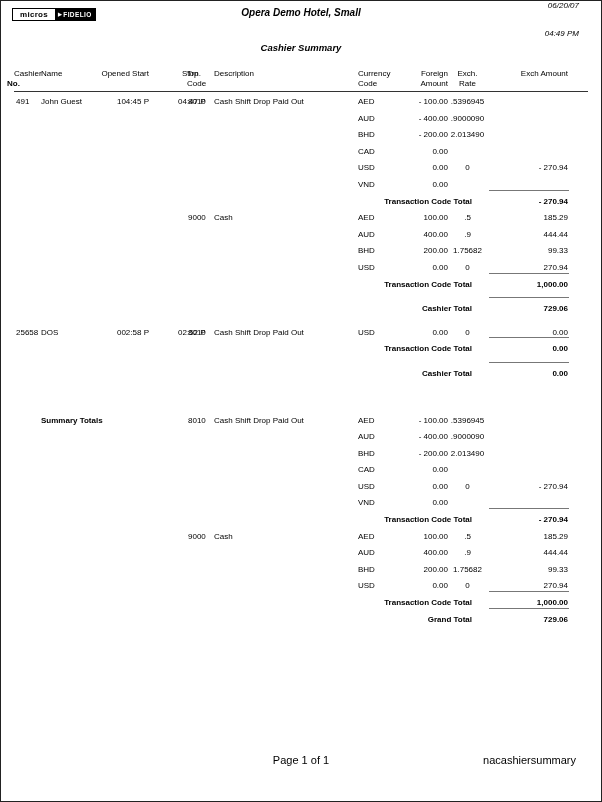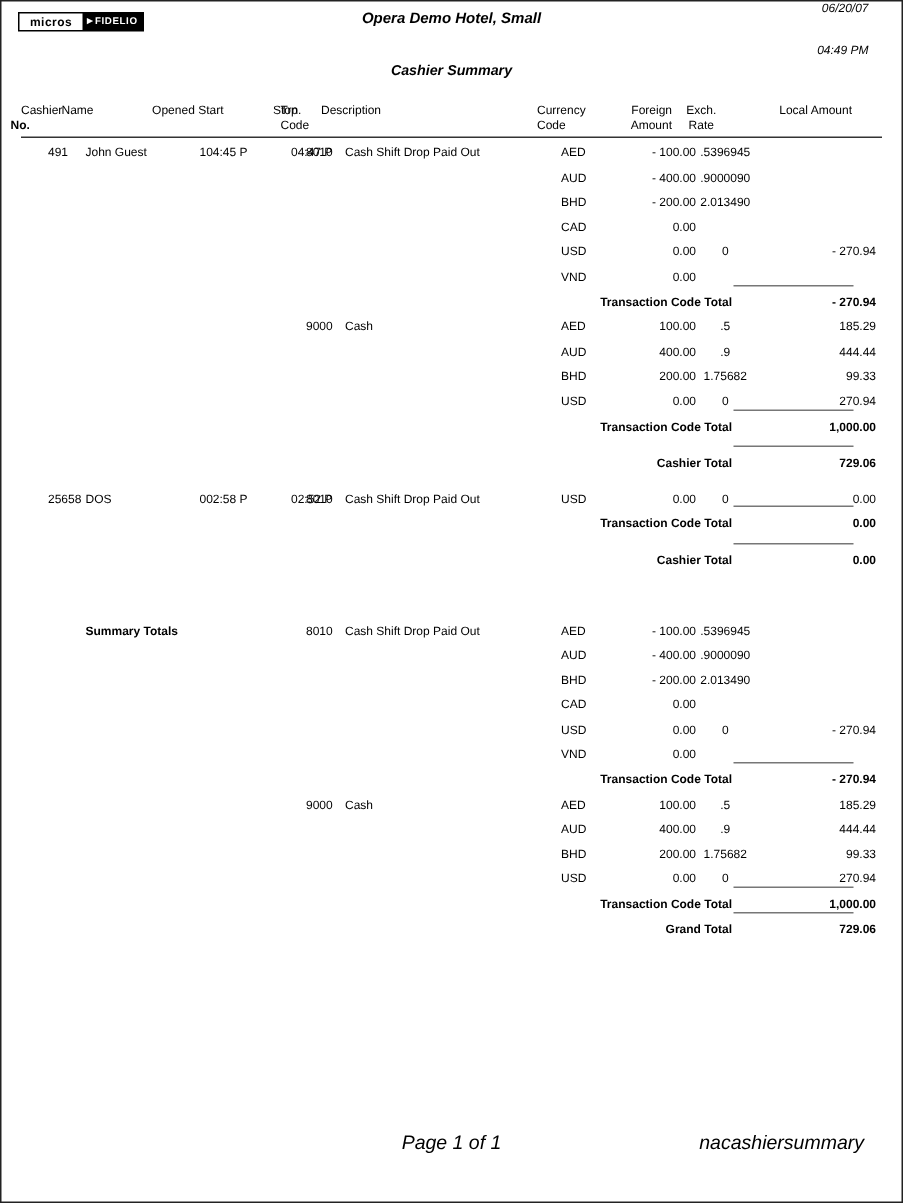--- a/index.html
+++ b/index.html
@@ -30,26 +30,26 @@
   .c-stop{left:153px;padding-left:24px;}
   .c-trn{left:187px;}
   .c-desc{left:213px;}
   .c-curr{left:357px;}
   .c-famt{left:376px;width:71px;text-align:right;}
   .c-rate{left:446px;width:41px;text-align:center;}
   .c-lamt{left:496px;width:71px;text-align:right;}
   .c-tlabel{left:330px;width:141px;text-align:right;}
   .head-rule{margin:0 13px;border-top:1px solid #333;height:0;}
   .tbody{position:relative;margin-top:5px;}
-  .row{position:relative;height:16.6px;margin-left:16px;}
+  .row{position:relative;height:16.6px;}
   .bold{font-weight:bold;}
   .tline{border-top:1px solid #777;width:80px;height:0;margin:-7px 0 6px 488px;}
   .tline-far{border-top:1px solid #777;width:80px;height:0;margin:1px 0 6px 488px;}
   
-  .footer{position:absolute;top:753px;left:0;right:0;height:12px;font-style:italic;font-size:13px;}
+  .footer{position:absolute;top:753px;left:0;right:0;height:12px;font-size:11px;}
   .footer-page{position:absolute;left:0;right:0;text-align:center;}
   .footer-report{position:absolute;right:25px;}
 </style>
 </head>
 <body>
 
 <div class="page">
 
   <div class="rpt-header">
     <div class="logo">
@@ -73,21 +73,21 @@
     <span class="cell c-stop h1" style="left:157px;">Stop</span>
     <span class="cell c-trn h1" style="left:186px;">Trn.</span>
     <span class="cell c-trn h2" style="left:186px;">Code</span>
     <span class="cell c-desc h1">Description</span>
     <span class="cell c-curr h1">Currency</span>
     <span class="cell c-curr h2">Code</span>
     <span class="cell c-famt h1">Foreign</span>
     <span class="cell c-famt h2">Amount</span>
     <span class="cell c-rate h1">Exch.</span>
     <span class="cell c-rate h2">Rate</span>
-    <span class="cell c-lamt h1">Local Amount</span>
+    <span class="cell c-lamt h1">Exch Amount</span>
   </div>
   <div class="head-rule"></div>
 
   <div class="tbody">
       <div class="row">
         <span class="cell c-no">491</span>
         <span class="cell c-name">John Guest</span>
         <span class="cell c-open">104:45 P</span>
         <span class="cell c-stop">04:47 P</span>
         <span class="cell c-trn">8010</span>

